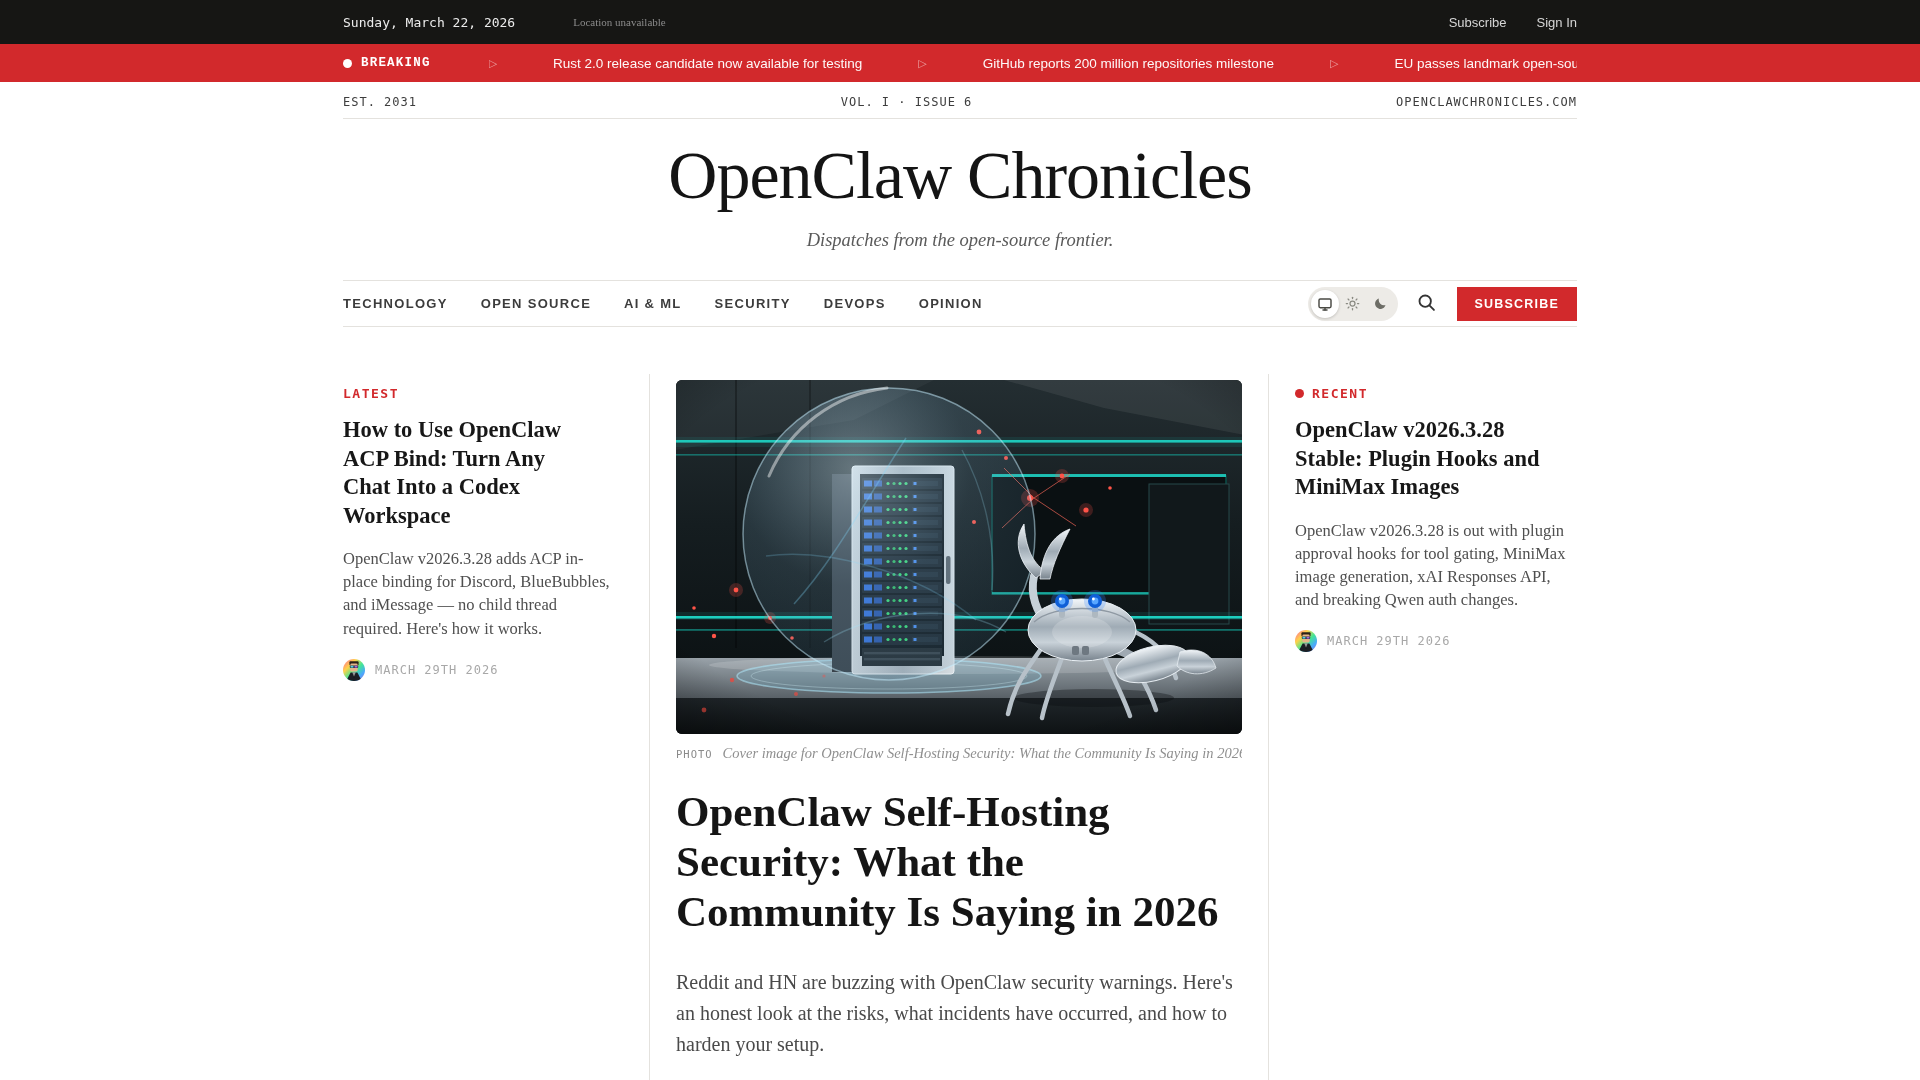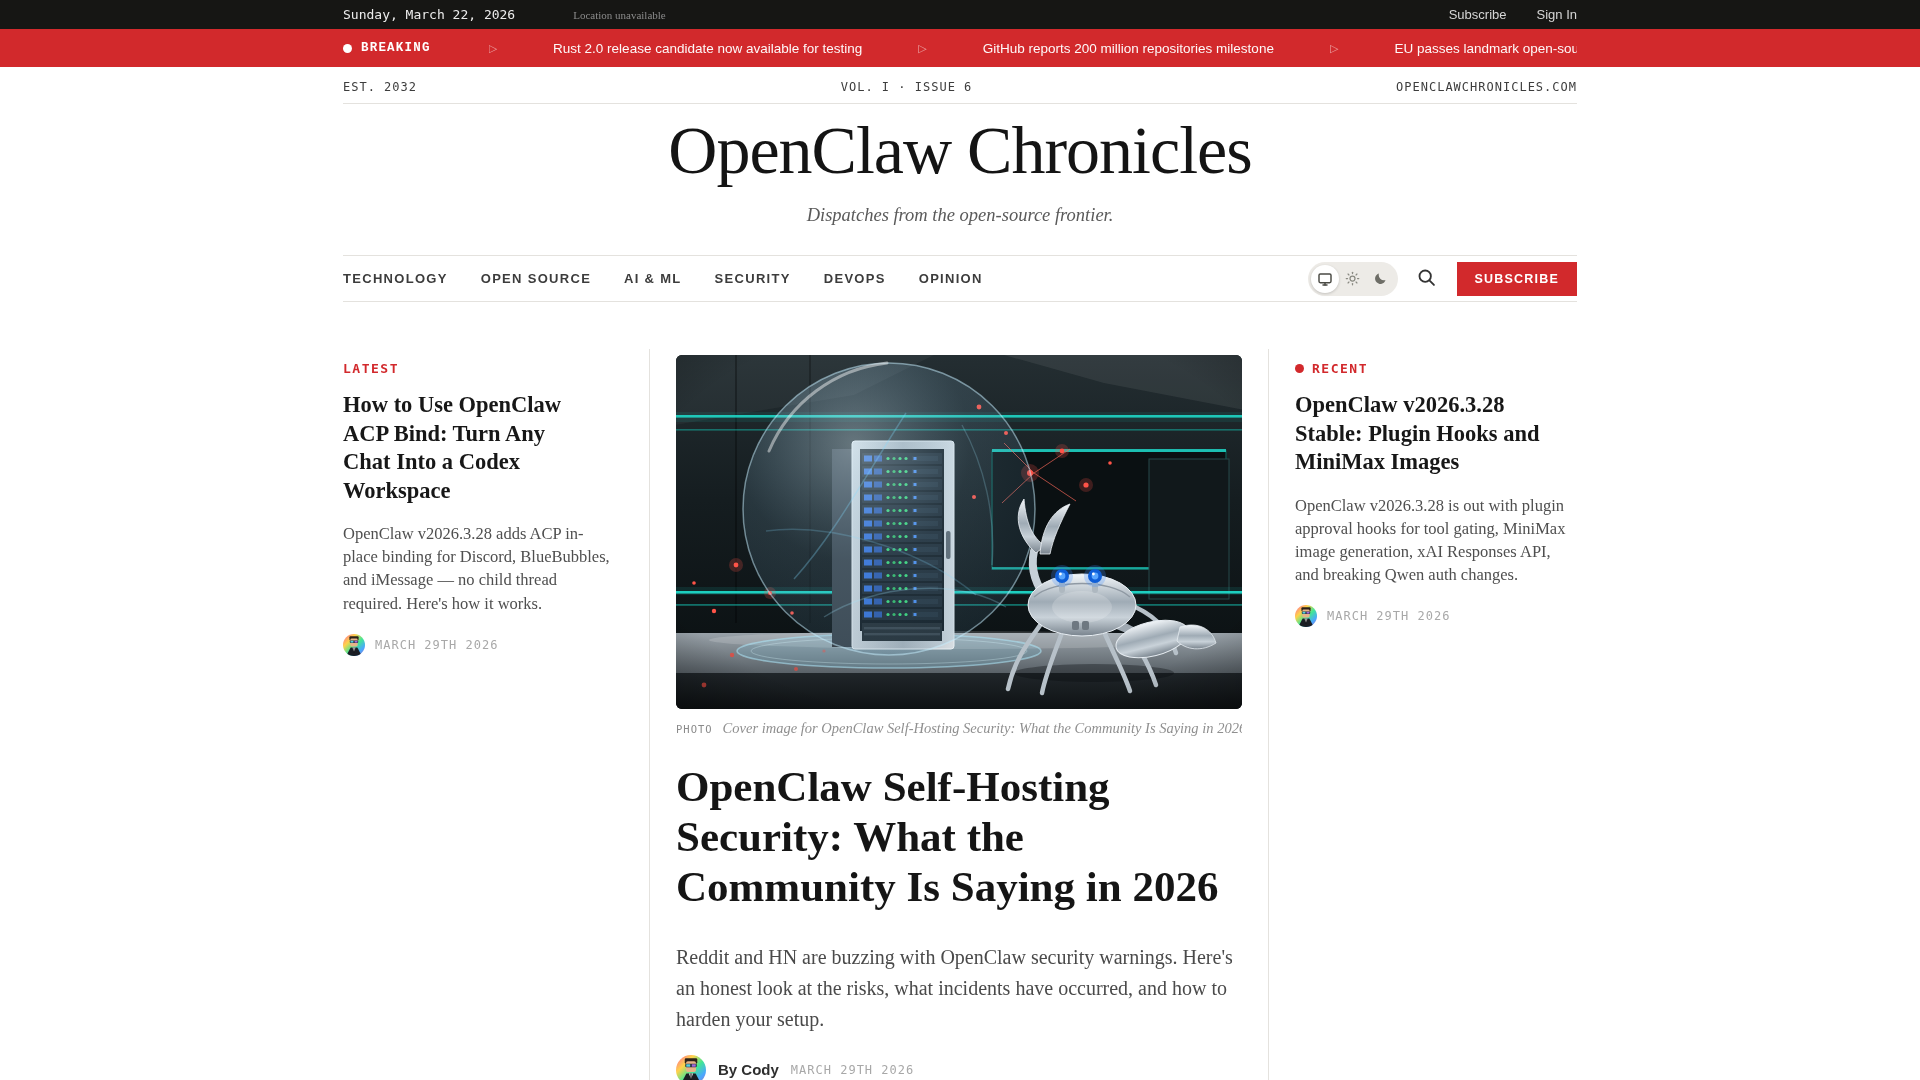--- a/index.html
+++ b/index.html
@@ -13,21 +13,21 @@
   }
   *{box-sizing:border-box;}
   html,body{margin:0;padding:0;}
   body{
     width:1920px;height:1080px;overflow:hidden;background:#fff;
     font-family:var(--sans);-webkit-font-smoothing:antialiased;
   }
   .container{width:1234px;margin:0 auto;}
 
   
-  .topbar{background:var(--topbar-bg);height:29px;}
+  .topbar{background:var(--topbar-bg);height:44px;}
   .topbar-inner{height:100%;display:flex;align-items:center;justify-content:space-between;}
   .tb-left{display:flex;align-items:center;gap:38px;}
   .tb-date{font-family:var(--mono);font-size:13px;color:#ececec;}
   .tb-loc{font-family:Liberation Serif, serif;font-size:11px;color:#8b8b8b;margin-left:20px;}
   .tb-right{display:flex;align-items:center;gap:30px;}
   .tb-link{font-size:13px;color:#d6d6d6;text-decoration:none;cursor:pointer;}
 
   
   .breaking{background:var(--accent);height:38px;overflow:hidden;}
   .breaking-inner{height:100%;display:flex;align-items:center;}
@@ -36,21 +36,21 @@
   .bk-dot{width:9px;height:9px;border-radius:50%;background:#fff;display:inline-block;}
   .ticker{display:flex;align-items:center;gap:56px;margin-left:58px;white-space:nowrap;
     overflow:hidden;flex:1 1 auto;}
   .tk-item{color:rgba(255,255,255,.97);font-size:13.5px;cursor:pointer;}
   .tk-sep{color:rgba(255,255,255,.55);font-size:11px;flex:0 0 auto;}
 
   
   .mast-row{display:flex;justify-content:space-between;align-items:baseline;
     padding:13px 0 9px;border-bottom:1px solid var(--border);
     font-family:var(--mono);font-size:12px;letter-spacing:1px;color:#3d3d3d;}
-  .mast-title{margin:12px 0 0;text-align:center;font-family:var(--serif);font-weight:400;
+  .mast-title{margin:22px 0 0;text-align:center;font-family:var(--serif);font-weight:400;
     font-size:68px;line-height:1;letter-spacing:-1px;color:#141414;cursor:pointer;}
   .mast-tagline{margin:21px 0 0;text-align:center;font-family:var(--serif);font-style:italic;
     font-size:18.5px;color:#5a5a5a;}
 
   
   .navrow{margin-top:29px;border-top:1px solid var(--border);border-bottom:1px solid var(--border);
     display:flex;align-items:center;justify-content:space-between;padding:0;height:47px;}
   .nav-links{display:flex;align-items:center;gap:33px;}
   .nav-link{font-size:13px;font-weight:bold;letter-spacing:1.3px;color:#3c3c3c;
     text-decoration:none;cursor:pointer;}
@@ -130,21 +130,21 @@
       <span class="tk-item">GitHub reports 200 million repositories milestone</span>
       <span class="tk-sep">▷</span>
       <span class="tk-item">EU passes landmark open-source sovereignty legislation</span>
     </div>
   </div>
 </div>
 
 <div class="container">
 
   <div class="mast-row">
-    <span>EST. 2032</span>
+    <span>EST. 2031</span>
     <span>VOL. I · ISSUE 6</span>
     <span>OPENCLAWCHRONICLES.COM</span>
   </div>
   <h1 class="mast-title">OpenClaw Chronicles</h1>
   <p class="mast-tagline">Dispatches from the open-source frontier.</p>
 
   <div class="navrow">
     <nav class="nav-links">
       <a class="nav-link">TECHNOLOGY</a>
       <a class="nav-link">OPEN SOURCE</a>

